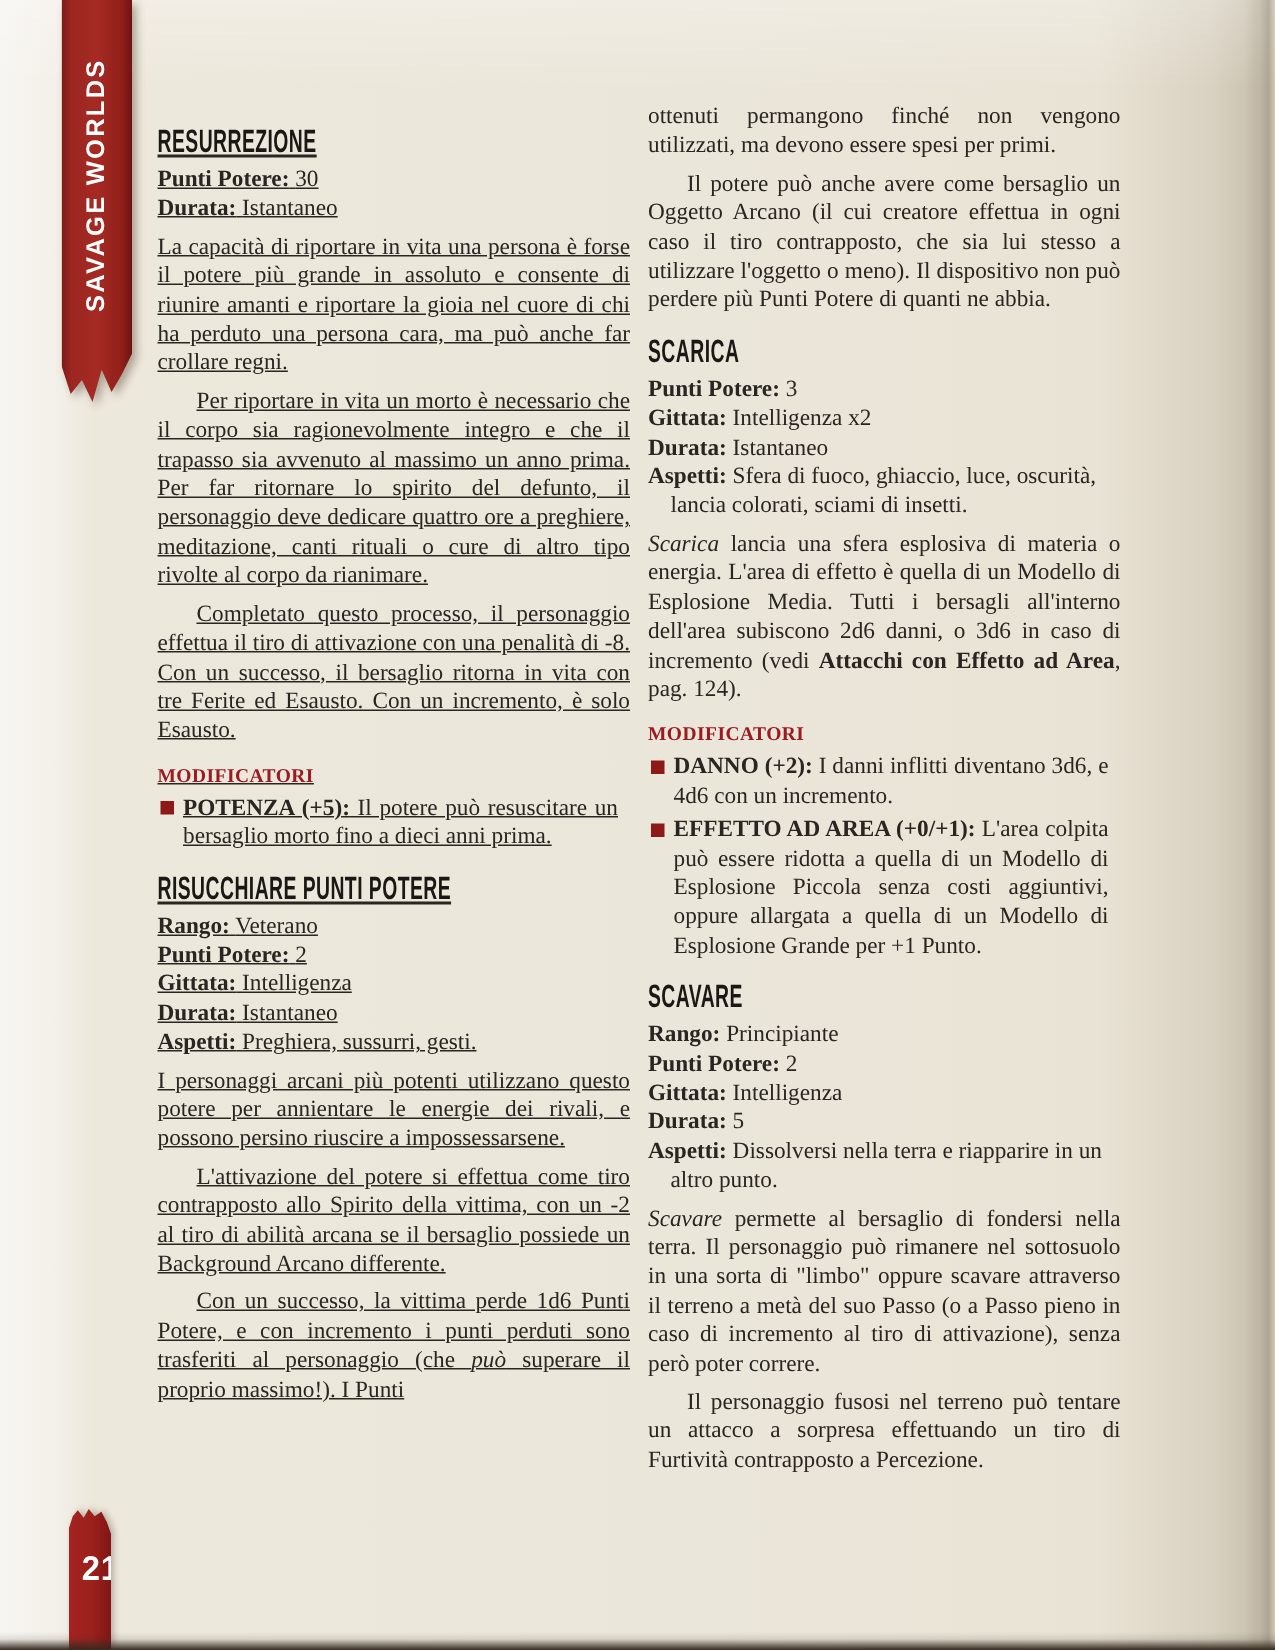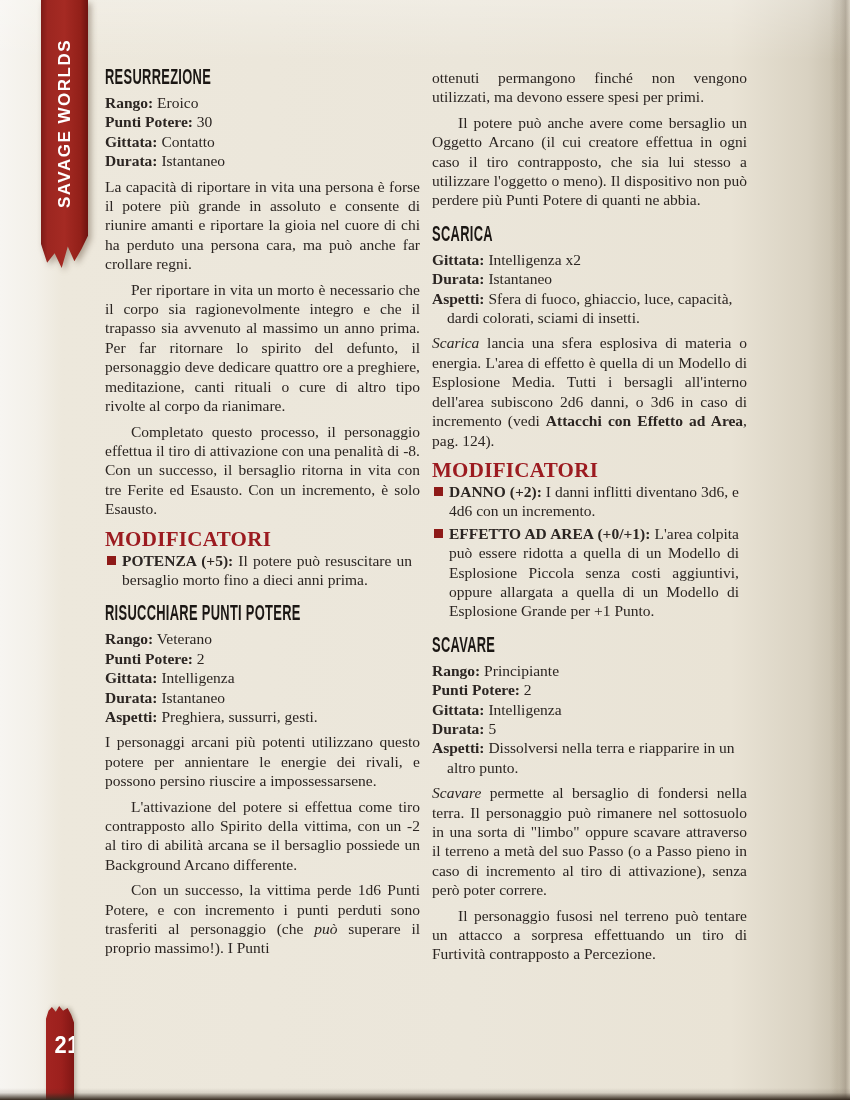--- a/index.html
+++ b/index.html
@@ -53,32 +53,32 @@
   }
   .bottom-edge {
     position:absolute; left:0; right:0; bottom:0; height:12px; pointer-events:none;
     background: linear-gradient(to bottom, rgba(55,43,32,0) 0, rgba(55,43,32,0.12) 40%, #352a1f 100%);
   }
   
   .col {
     position:absolute; width:315px; color:var(--ink,#2b2522);
     font-size:15.5px; line-height:19.4px;
   }
-  #col-left  { left:105px; top:66px; }
+  #col-left  { left:105px; top:83px;text-decoration:underline; }
   #col-right { left:432px; top:62px; }
 
   .power-title {
     font-family:"Liberation Sans", sans-serif; font-weight:bold;
     font-size:21.5px; line-height:23px; color:#1b1714;
     transform:scaleX(0.60); transform-origin:0 50%; white-space:nowrap;
     letter-spacing:0.5px; margin:13px 0 4px 0;
   }
   .col .power-title:first-child { margin-top:0; }
   .mod-title {
-    font-weight:bold; font-size:21px; line-height:18px;
+    font-weight:bold; font-size:13px; line-height:18px;
     color:var(--heading-red,#9c1b20); letter-spacing:0.3px; margin:11px 0 3px 0;
   }
   .stats { margin:0; }
   .stat-row { padding-left:15px; text-indent:-15px; }
   .stat-label { font-weight:bold; }
   .para { margin:6px 0 0 0; text-align:justify; }
   .para.indent { text-indent:26px; }
   .seg-i { font-style:italic; }
   .seg-b { font-weight:bold; }
   .bullet {
@@ -94,23 +94,21 @@
 
 <div class="page">
   <div class="ribbon-wrap">
     <div class="ribbon"></div>
     <div class="brand">SAVAGE WORLDS</div>
   </div>
 
   <div class="col" id="col-left">
       <div class="power-title">RESURREZIONE</div>
       <div class="stats">
-        <div class="stat-row"><span class="stat-label">Rango:</span> <span class="stat-value">Eroico</span></div>
         <div class="stat-row"><span class="stat-label">Punti Potere:</span> <span class="stat-value">30</span></div>
-        <div class="stat-row"><span class="stat-label">Gittata:</span> <span class="stat-value">Contatto</span></div>
         <div class="stat-row"><span class="stat-label">Durata:</span> <span class="stat-value">Istantaneo</span></div>
       </div>
       <div class="para"><span class="seg-n">La capacità di riportare in vita una persona è forse il potere più grande in assoluto e consente di riunire amanti e riportare la gioia nel cuore di chi ha perduto una persona cara, ma può anche far crollare regni.</span></div>
       <div class="para indent"><span class="seg-n">Per riportare in vita un morto è necessario che il corpo sia ragionevolmente integro e che il trapasso sia avvenuto al massimo un anno prima. Per far ritornare lo spirito del defunto, il personaggio deve dedicare quattro ore a preghiere, meditazione, canti rituali o cure di altro tipo rivolte al corpo da rianimare.</span></div>
       <div class="para indent"><span class="seg-n">Completato questo processo, il personaggio effettua il tiro di attivazione con una penalità di -8. Con un successo, il bersaglio ritorna in vita con tre Ferite ed Esausto. Con un incremento, è solo Esausto.</span></div>
       <div class="mod-title">MODIFICATORI</div>
       <div class="bullet"><span class="sq"></span><span class="seg-b">POTENZA (+5):</span><span class="seg-n"> Il potere può resuscitare un bersaglio morto fino a dieci anni prima.</span></div>
       <div class="power-title">RISUCCHIARE PUNTI POTERE</div>
       <div class="stats">
         <div class="stat-row"><span class="stat-label">Rango:</span> <span class="stat-value">Veterano</span></div>
@@ -121,23 +119,24 @@
       </div>
       <div class="para"><span class="seg-n">I personaggi arcani più potenti utilizzano questo potere per annientare le energie dei rivali, e possono persino riuscire a impossessarsene.</span></div>
       <div class="para indent"><span class="seg-n">L'attivazione del potere si effettua come tiro contrapposto allo Spirito della vittima, con un -2 al tiro di abilità arcana se il bersaglio possiede un Background Arcano differente.</span></div>
       <div class="para indent"><span class="seg-n">Con un successo, la vittima perde 1d6 Punti Potere, e con incremento i punti perduti sono trasferiti al personaggio (che </span><span class="seg-i">può</span><span class="seg-n"> superare il proprio massimo!). I Punti</span></div>
     </div>
   <div class="col" id="col-right">
       <div class="para"><span class="seg-n">ottenuti permangono finché non vengono utilizzati, ma devono essere spesi per primi.</span></div>
       <div class="para indent"><span class="seg-n">Il potere può anche avere come bersaglio un Oggetto Arcano (il cui creatore effettua in ogni caso il tiro contrapposto, che sia lui stesso a utilizzare l'oggetto o meno). Il dispositivo non può perdere più Punti Potere di quanti ne abbia.</span></div>
       <div class="power-title">SCARICA</div>
       <div class="stats">
+        <div class="stat-row"><span class="stat-label">Punti Potere:</span> <span class="stat-value">3</span></div>
         <div class="stat-row"><span class="stat-label">Gittata:</span> <span class="stat-value">Intelligenza x2</span></div>
         <div class="stat-row"><span class="stat-label">Durata:</span> <span class="stat-value">Istantaneo</span></div>
-        <div class="stat-row"><span class="stat-label">Aspetti:</span> <span class="stat-value">Sfera di fuoco, ghiaccio, luce, capacità, dardi colorati, sciami di insetti.</span></div>
+        <div class="stat-row"><span class="stat-label">Aspetti:</span> <span class="stat-value">Sfera di fuoco, ghiaccio, luce, oscurità, lancia colorati, sciami di insetti.</span></div>
       </div>
       <div class="para"><span class="seg-i">Scarica</span><span class="seg-n"> lancia una sfera esplosiva di materia o energia. L'area di effetto è quella di un Modello di Esplosione Media. Tutti i bersagli all'interno dell'area subiscono 2d6 danni, o 3d6 in caso di incremento (vedi </span><span class="seg-b">Attacchi con Effetto ad Area</span><span class="seg-n">, pag. 124).</span></div>
       <div class="mod-title">MODIFICATORI</div>
       <div class="bullet"><span class="sq"></span><span class="seg-b">DANNO (+2):</span><span class="seg-n"> I danni inflitti diventano 3d6, e 4d6 con un incremento.</span></div>
       <div class="bullet"><span class="sq"></span><span class="seg-b">EFFETTO AD AREA (+0/+1):</span><span class="seg-n"> L'area colpita può essere ridotta a quella di un Modello di Esplosione Piccola senza costi aggiuntivi, oppure allargata a quella di un Modello di Esplosione Grande per +1 Punto.</span></div>
       <div class="power-title">SCAVARE</div>
       <div class="stats">
         <div class="stat-row"><span class="stat-label">Rango:</span> <span class="stat-value">Principiante</span></div>
         <div class="stat-row"><span class="stat-label">Punti Potere:</span> <span class="stat-value">2</span></div>
         <div class="stat-row"><span class="stat-label">Gittata:</span> <span class="stat-value">Intelligenza</span></div>

